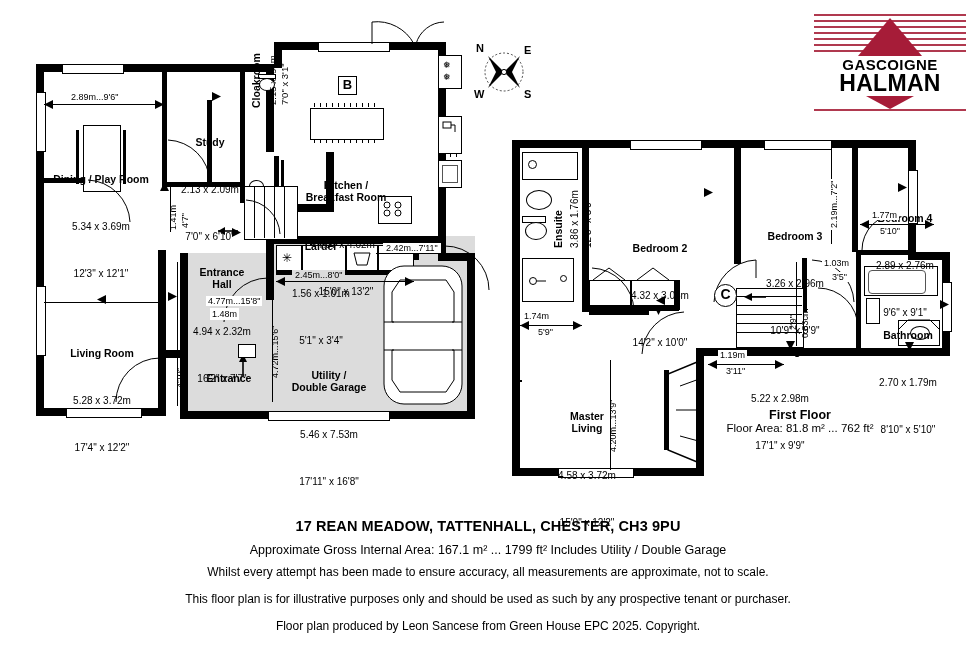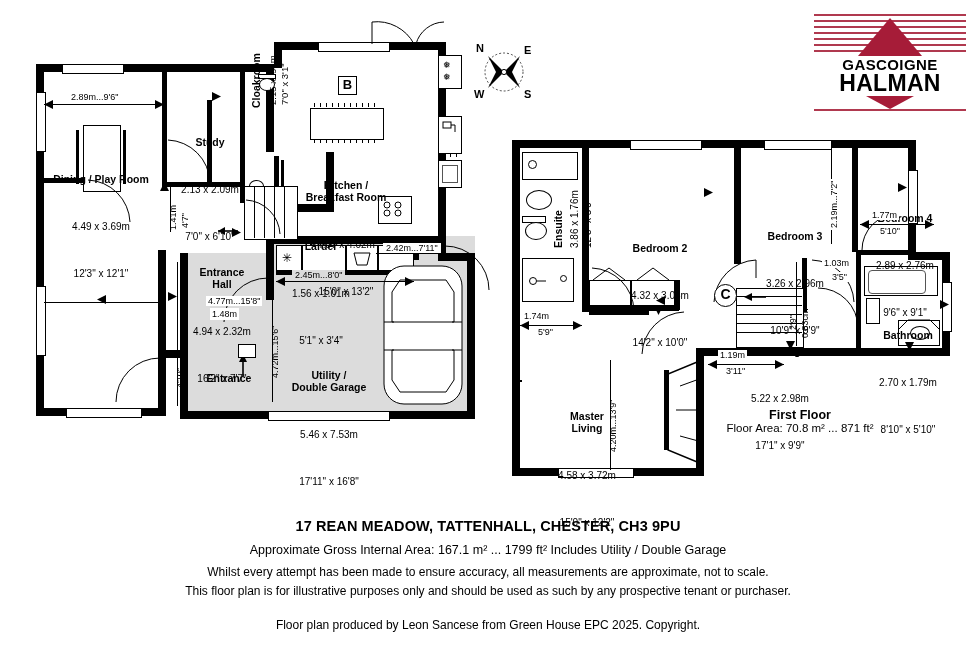--- a/index.html
+++ b/index.html
@@ -247,21 +247,21 @@
       <path d="M7 24 L7 4" stroke="#000" stroke-width="1.6"></path>
         <path d="M7 2 L3 10 L11 10 Z" fill="#000"></path>
     </svg>
     <div class="outline" style="left:238px;top:344px;width:16px;height:12px;"></div>
     <div class="lbl name" style="left:194px;top:373px;width:70px;font-size:10.5px;">Entrance</div>
 
     <div class="marker sq" style="left:338px;top:76px;">B</div>
 
     <div class="lbl" style="left:31px;top:138px;width:140px;">
       <b style="font-size:10.5px;">Dining / Play Room</b>
-      <span style="font-size:10px;">4.49 x 3.69m</span>
+      <span style="font-size:10px;">5.34 x 3.69m</span>
       <span style="font-size:10px;">12'3" x 12'1"</span>
     </div>
 
     <div class="lbl" style="left:157px;top:101px;width:106px;">
       <b style="font-size:10.5px;">Study</b>
       <span style="font-size:10px;">2.13 x 2.09m</span>
       <span style="font-size:10px;">7'0" x 6'10"</span>
     </div>
 
     <div class="abs" style="left:246px;top:108px;">
@@ -293,20 +293,25 @@
       <span style="font-size:10px;">5'1" x 3'4"</span>
     </div>
 
     <div class="lbl" style="left:172px;top:231px;width:100px;">
       <b style="font-size:10.5px;">Entrance
 Hall</b>
       <span style="font-size:10px;">4.94 x 2.32m</span>
       <span style="font-size:10px;">16'2" x 7'7"</span>
     </div>
 
+    <div class="lbl" style="left:43px;top:312px;width:118px;">
+      <b style="font-size:10.5px;">Living Room</b>
+      <span style="font-size:10px;">5.28 x 3.72m</span>
+      <span style="font-size:10px;">17'4" x 12'2"</span>
+    </div>
 
     <div class="lbl" style="left:267px;top:334px;width:124px;">
       <b style="font-size:10.5px;">Utility /
 Double Garage</b>
       <span style="font-size:10px;">5.46 x 7.53m</span>
       <span style="font-size:10px;">17'11" x 16'8"</span>
     </div>
 
     <div class="dimh" style="left:44px;top:104px;width:120px;"></div>
     <svg class="abs" style="left:44px;top:100px;" width="9" height="9">
@@ -597,24 +602,24 @@
         <path d="M9 4.5 L0 0 L0 9 Z" fill="#000"></path>
       </svg>
     <svg class="abs" style="left:156px;top:296px;" width="9" height="9">
         <path d="M0 4.5 L9 0 L9 9 Z" fill="#000"></path>
       </svg>
   </div>
 
 
   <div class="cap" style="left:700px;top:408px;width:200px;">
     <b>First Floor</b>
-    <span>Floor Area: 70.8 m² ... 871 ft²</span>
+    <span>Floor Area: 81.8 m² ... 762 ft²</span>
   </div>
 
   <div id="footer">
     <div class="addr">17 REAN MEADOW, TATTENHALL, CHESTER, CH3 9PU</div>
     <div class="area">Approximate Gross Internal Area: 167.1 m² ... 1799 ft² Includes Utility / Double Garage</div>
     <div class="dis">Whilst every attempt has been made to ensure accuracy, all measurements are approximate, not to scale.</div>
-    <div class="dis" style="margin-top:2px;">This floor plan is for illustrative purposes only and should be used as such by any prospective tenant or purchaser.</div>
-    <div class="dis" style="margin-top:18px;">Floor plan produced by Leon Sancese from Green House EPC 2025. Copyright.</div>
+    <div class="dis" style="margin-top:10px;">This floor plan is for illustrative purposes only and should be used as such by any prospective tenant or purchaser.</div>
+    <div class="dis" style="margin-top:11px;">Floor plan produced by Leon Sancese from Green House EPC 2025. Copyright.</div>
   </div>
 
 </div>
 
 </body></html>

